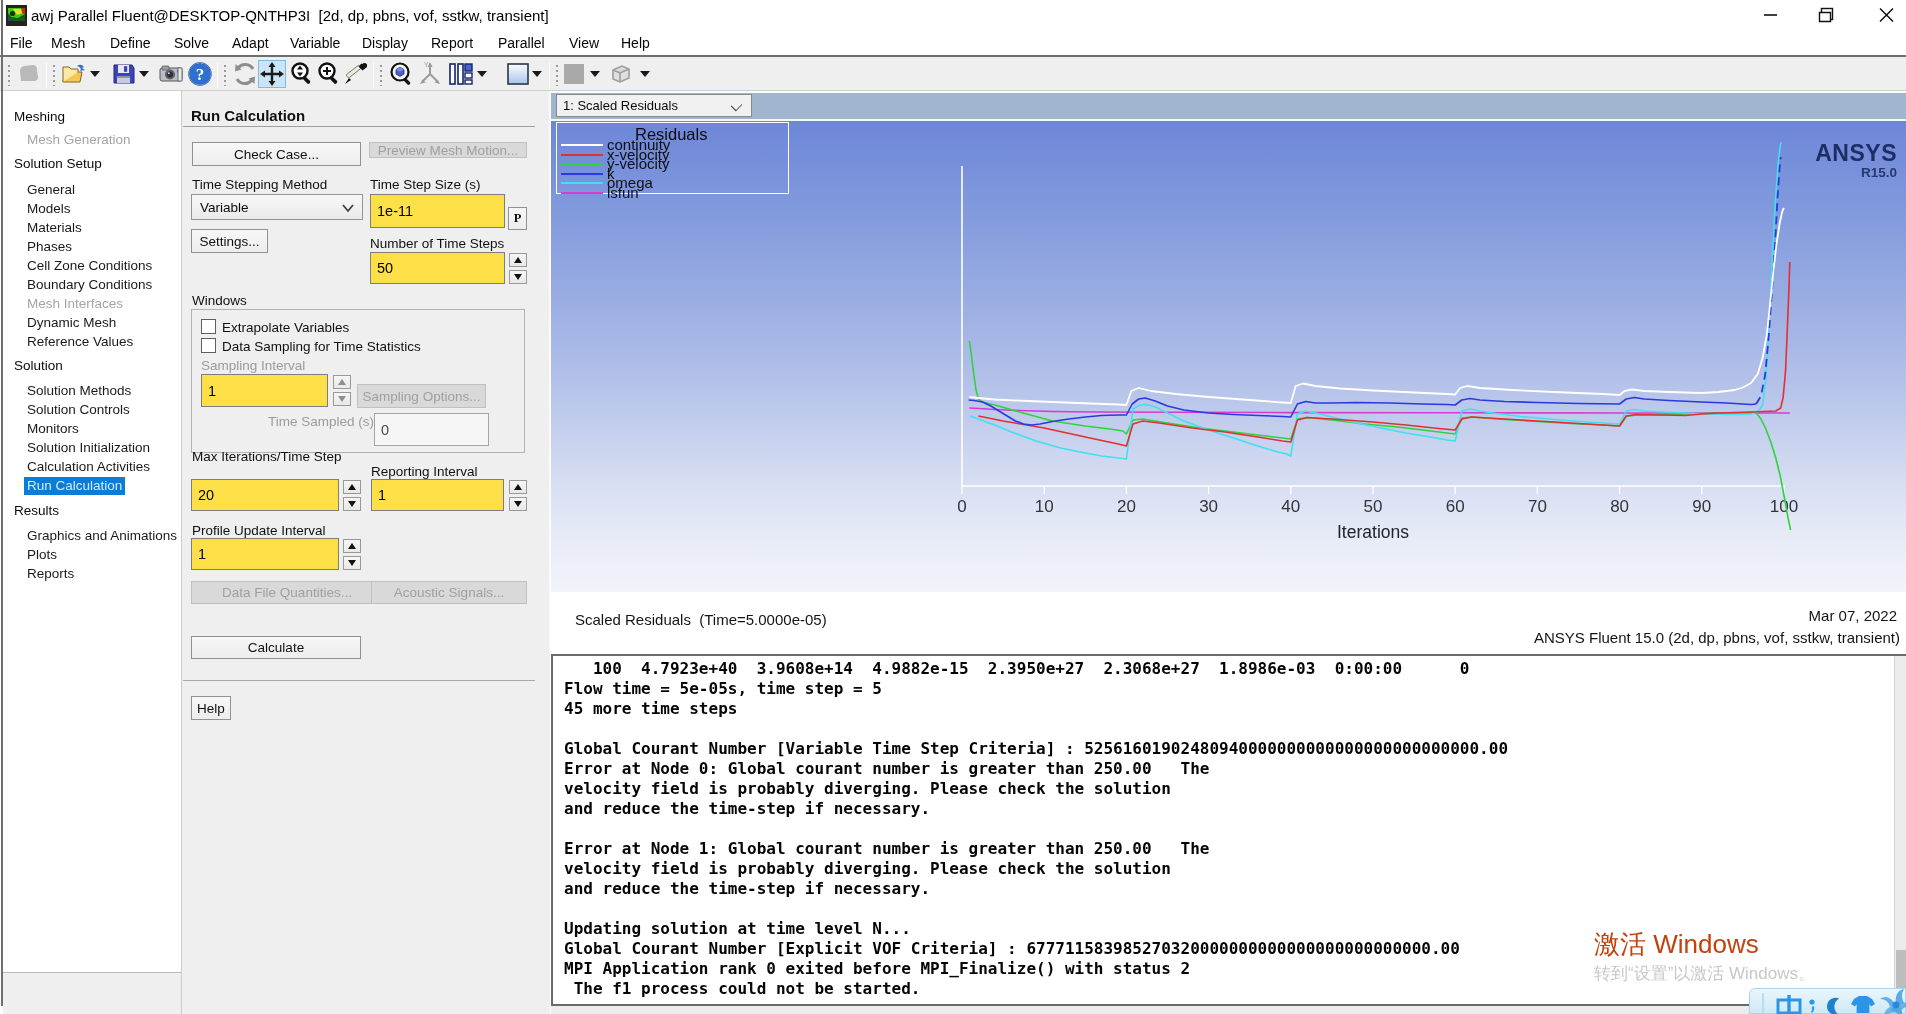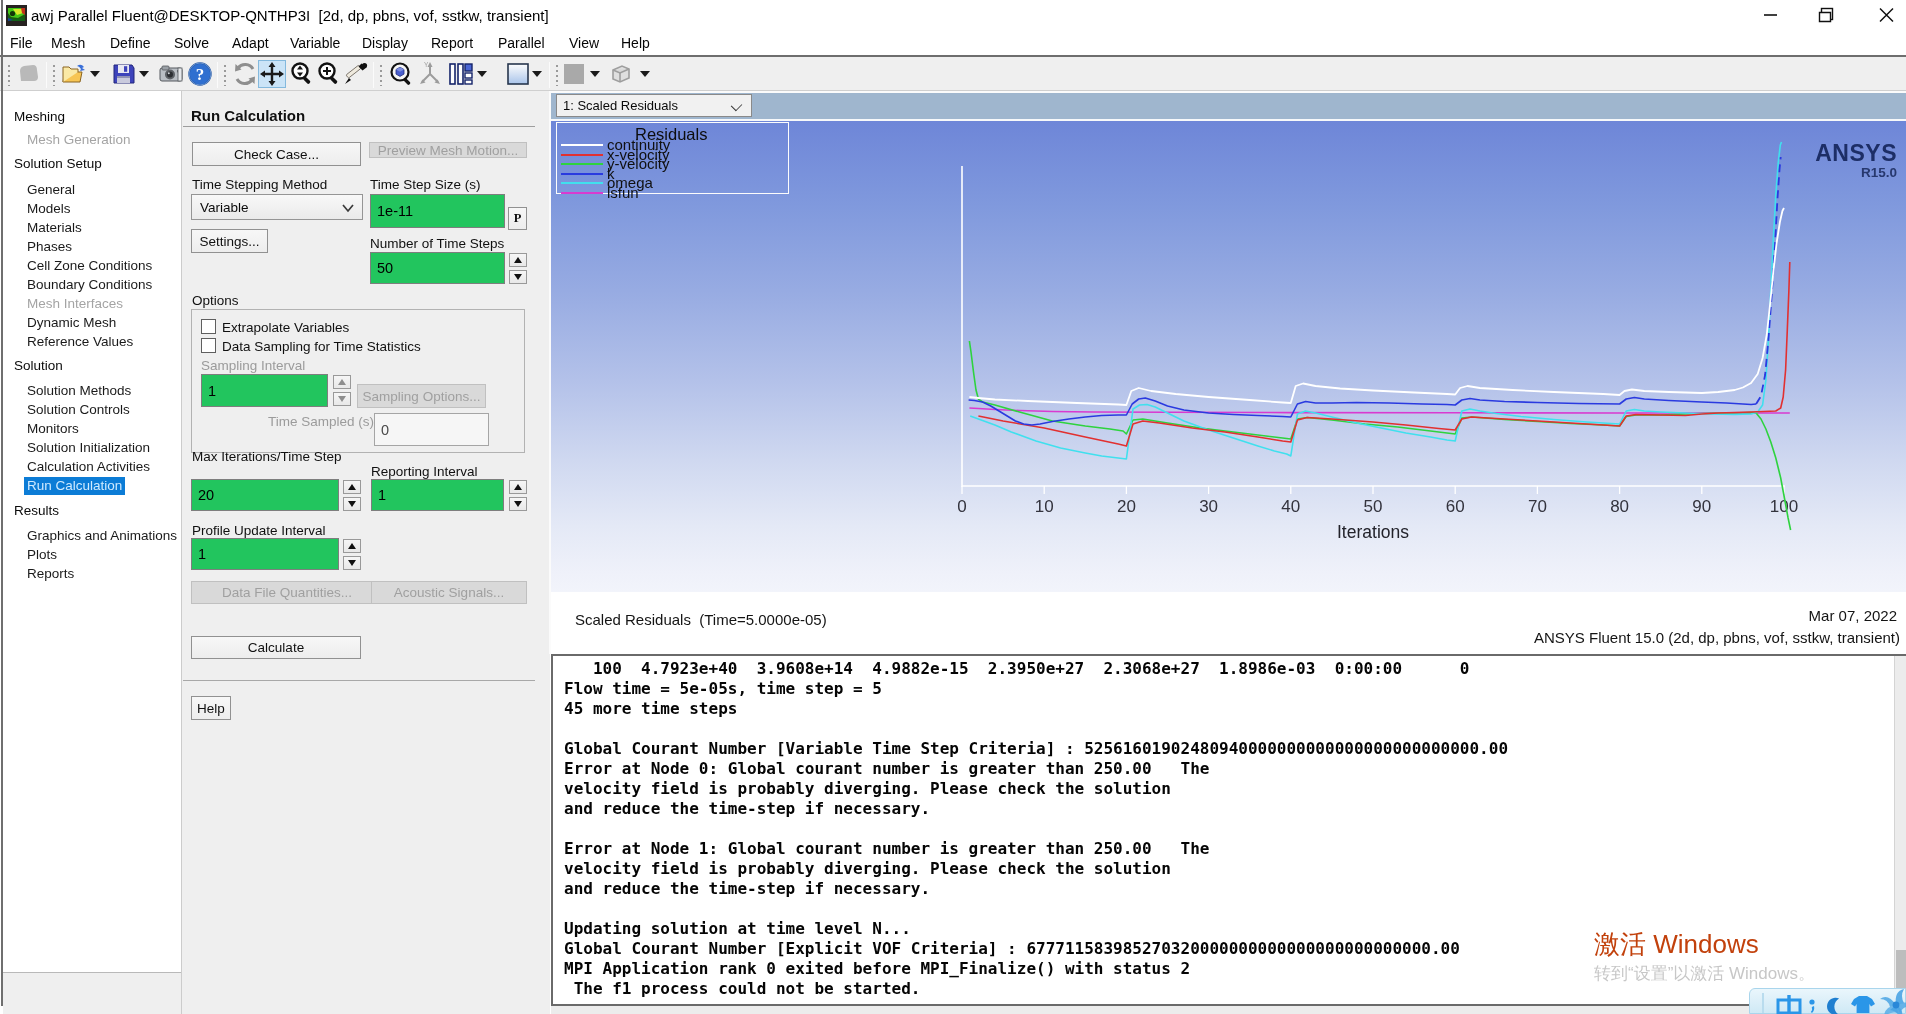--- a/index.html
+++ b/index.html
@@ -37,21 +37,21 @@
   #win-left-border { left:1px; top:0; width:2px; height:1006px; background:#6f6f6f; }
 
   
   #panel { left:182px; top:91px; width:368px; height:923px; background:#efefef; }
   #panel-right-sep { left:549px; top:91px; width:2px; height:563px; background:#fbfbfb; }
   .plabel { position:absolute; font-size:13.5px; color:#101010; white-space:nowrap; }
   .plabel.gray { color:#9b9b9b; }
   .pbtn { position:absolute; background:linear-gradient(#f7f7f7,#ededed); border:1px solid #919191; font-size:13.5px; color:#101010;
           text-align:center; font-family:"Liberation Sans",sans-serif; display:flex; align-items:center; justify-content:center; }
   .pbtn.disabled { background:#d9d9d9; border-color:#c0c0c0; color:#a0a0a0; }
-  .pinput { position:absolute; background:#22c55e; border:1px solid #7e7e7e; font-size:14.5px; color:#000; padding-left:6px; display:flex; align-items:center; }
+  .pinput { position:absolute; background:#fde047; border:1px solid #7e7e7e; font-size:14.5px; color:#000; padding-left:6px; display:flex; align-items:center; }
   .pinput.disabled { background:#f6f6f6; border-color:#a5a5a5; color:#4a4a4a; }
   .pselect { position:absolute; background:linear-gradient(#f8f8f8,#eaeaea); border:1px solid #959595; font-size:13.5px; color:#0a0a0a; padding-left:8px; display:flex; align-items:center; }
   .spin { position:absolute; width:18px; }
   .spinbtn { width:18px; height:14px; background:linear-gradient(#f6f6f6,#e8e8e8); border:1px solid #999; display:flex; align-items:center; justify-content:center; }
   .spinbtn + .spinbtn { margin-top:3px; }
   .arr-up { width:0; height:0; border-left:4.5px solid transparent; border-right:4.5px solid transparent; border-bottom:6px solid #111; }
   .arr-dn { width:0; height:0; border-left:4.5px solid transparent; border-right:4.5px solid transparent; border-top:6px solid #111; }
   .spin.disabled .arr-up { border-bottom-color:#8e8e8e; }
   .spin.disabled .arr-dn { border-top-color:#8e8e8e; }
   .checkbox { position:absolute; width:15px; height:15px; background:#fff; border:1px solid #5f5f5f; }
@@ -331,21 +331,21 @@
     </div>
     <div class="spin" style="left:327px;top:162px">
       <div class="spinbtn">
           <div class="arr-up"></div>
         </div>
       <div class="spinbtn">
           <div class="arr-dn"></div>
         </div>
     </div>
 
-    <div class="plabel" style="left:10px;top:202px">Options</div>
+    <div class="plabel" style="left:10px;top:202px">Windows</div>
     <div class="groupbox" style="left:9px;top:218px;width:334px;height:144px"></div>
 
     <div class="checkbox" style="left:19px;top:228px"></div>
     <div class="plabel" style="left:40px;top:229px">Extrapolate Variables</div>
     <div class="checkbox" style="left:19px;top:247px"></div>
     <div class="plabel" style="left:40px;top:248px">Data Sampling for Time Statistics</div>
 
     <div class="plabel gray" style="left:19px;top:267px">Sampling Interval</div>
     <div class="pinput" style="left:19px;top:283px;width:127px;height:33px">
       <span>1</span>

